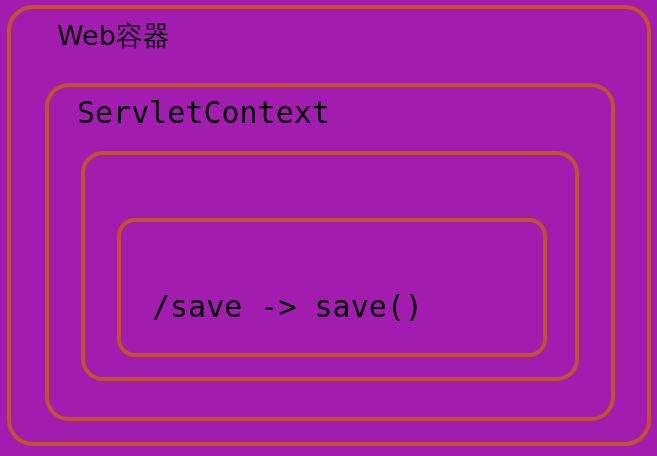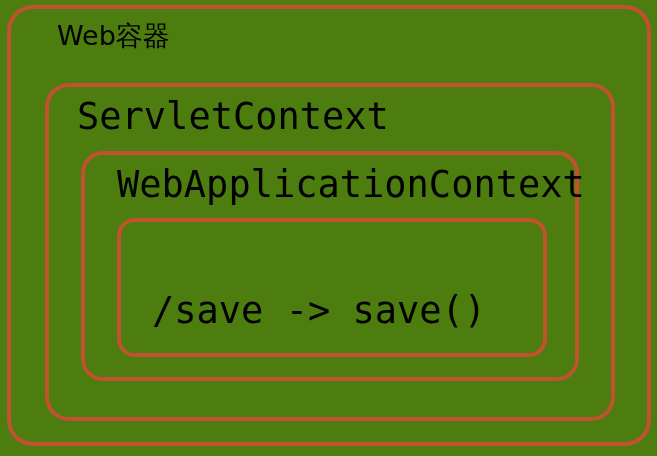--- a/index.html
+++ b/index.html
@@ -9,21 +9,21 @@
     background: #ffffff;
   }
   body {
     font-family: "DejaVu Sans Mono", monospace;
   }
 
   .canvas {
     position: relative;
     width: 657px;
     height: 456px;
-    background: #4d7c0f;
+    background: #a21caf;
     overflow: hidden;
   }
 
   
   .box {
     position: absolute;
     box-sizing: border-box;
     border: 4px solid #c0522d;
     border-radius: 22px;
     background: transparent;
@@ -65,21 +65,21 @@
   .label {
     position: absolute;
     color: #000000;
     white-space: nowrap;
     line-height: 1;
     letter-spacing: 0;
   }
 
   .label-mono {
     font-family: "DejaVu Sans Mono", "Liberation Mono", monospace;
-    font-size: 37px;
+    font-size: 30px;
   }
 
   .label-cjk {
     font-family: "DejaVu Sans", "Liberation Sans", sans-serif;
     font-size: 27px;
   }
 
   .label-web-container {
     left: 57px;
     top: 22px;
@@ -110,18 +110,17 @@
 
 <div class="canvas">
 
   <div class="box box-web-container"></div>
   <div class="label label-cjk label-web-container">Web容器</div>
 
   <div class="box box-servlet-context"></div>
   <div class="label label-mono label-servlet-context">ServletContext</div>
 
   <div class="box box-wac"></div>
-  <div class="label label-mono label-wac">WebApplicationContext</div>
 
   <div class="box box-controller"></div>
   <div class="label label-mono label-mapping">/save -&gt; save()</div>
 
 </div>
 
 </body></html>

